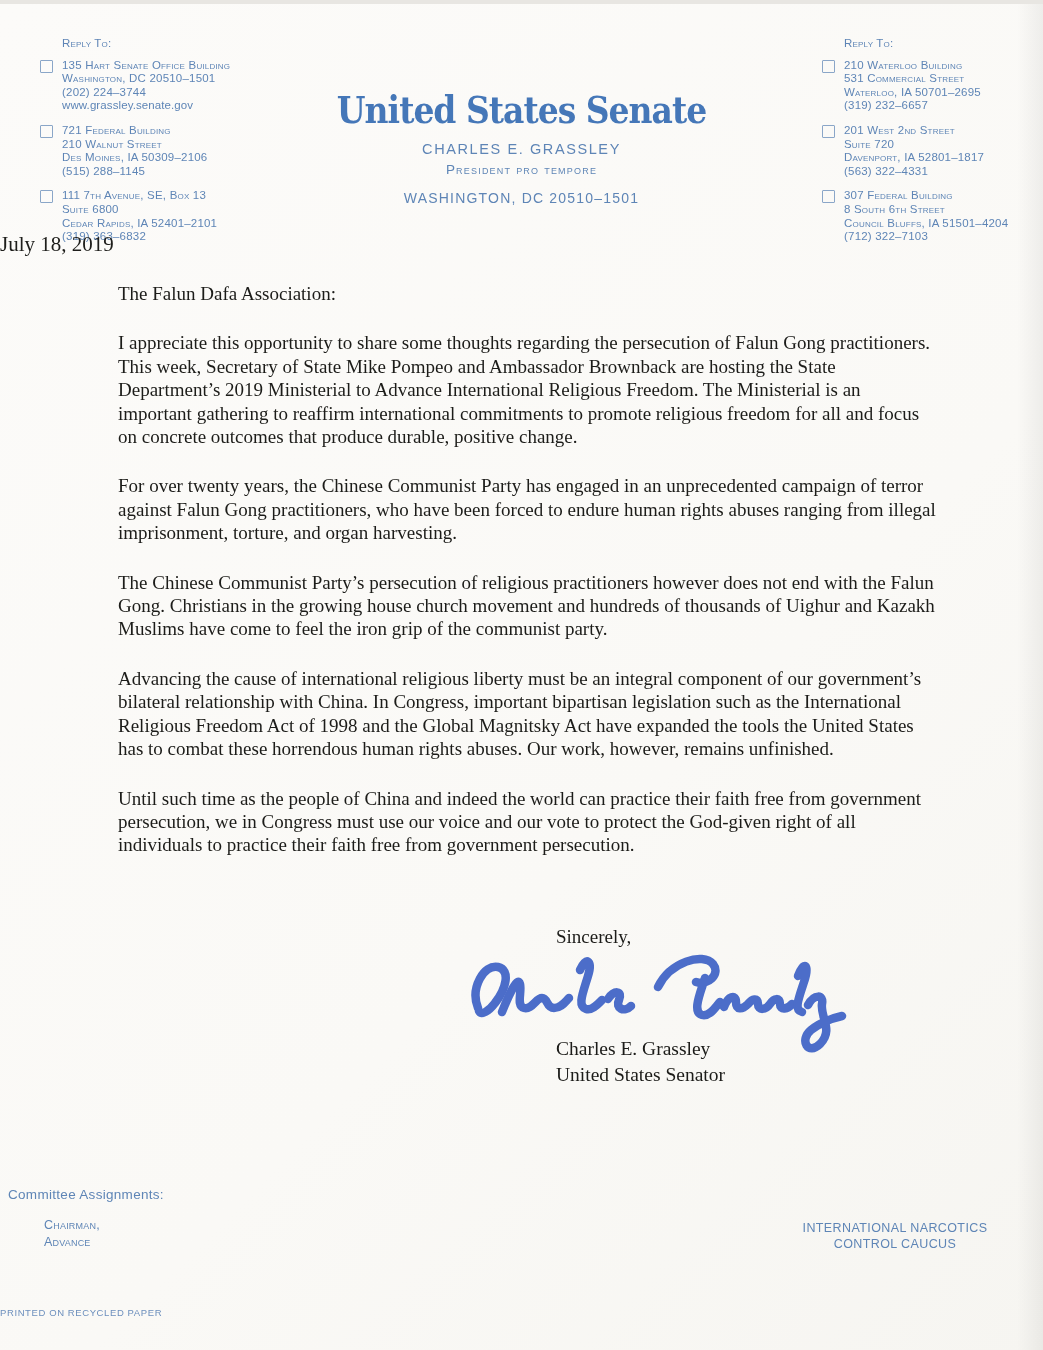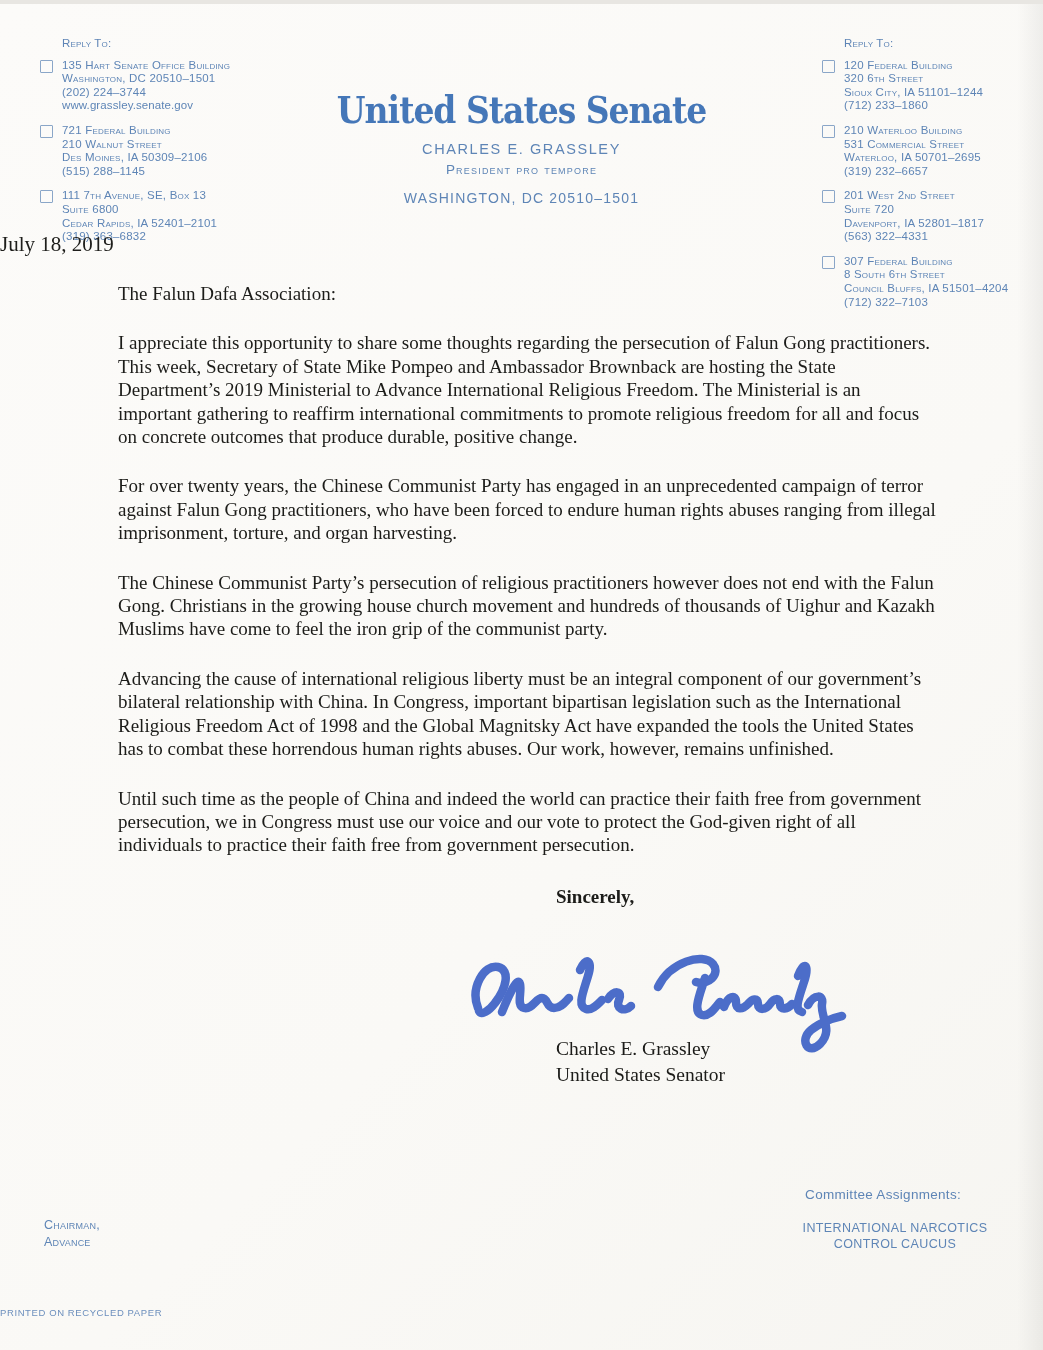--- a/index.html
+++ b/index.html
@@ -49,33 +49,33 @@
   
   .body-text{
     position:absolute;left:118px;top:278px;width:818px;
     font-family:"Liberation Serif", serif;font-size:19px;line-height:23.4px;color:#1c1c19;
   }
   .salutation{margin:0 0 31px 0;}
   .body-text p{margin:0 0 26px 0;}
 
   
   .valediction{
-    position:absolute;left:556px;top:882px;
-    font-family:"Liberation Serif", serif;font-size:19px;color:#1c1c19;font-weight:bold;
+    position:absolute;left:556px;top:922px;
+    font-family:"Liberation Serif", serif;font-size:19px;color:#1c1c19;
   }
   .signature{position:absolute;left:462px;top:942px;width:400px;height:115px;}
   .typed-name{
     position:absolute;left:556px;top:1032px;
     font-family:"Liberation Serif", serif;font-size:19.5px;line-height:26px;color:#1c1c19;
   }
 
   
   .footer{position:absolute;left:0;top:1183px;width:1043px;color:#5e85b6;}
   .f-left{position:absolute;left:44px;top:30px;font-size:12.5px;line-height:16.5px;}
-  .f-center{position:absolute;left:0;width:961px;text-align:right;}
+  .f-center{position:absolute;left:8px;width:961px;text-align:left;}
   .f-center .f-header{font-size:13.5px;letter-spacing:.3px;}
   .f-center .committees{margin-top:12px;font-size:12.5px;line-height:17px;letter-spacing:.6px;}
   .f-right{position:absolute;left:760px;top:34px;width:270px;text-align:center;
            font-size:12.5px;line-height:15.5px;letter-spacing:.4px;}
   .recycled{
     position:absolute;left:0;top:1303px;width:1043px;
     font-size:9.5px;letter-spacing:.6px;color:#6c8fbd;
   }
 </style>
 </head>
@@ -113,29 +113,20 @@
         <div>Suite 6800</div>
         <div>Cedar Rapids, IA 52401–2101</div>
         <div>(319) 363–6832</div>
       </div>
     </div>
   </div>
 
   <div class="reply reply-right sc">
     <div class="reply-header">Reply To:</div>
 
-    <div class="office">
-      <span class="cbx"></span>
-      <div class="lines">
-        <div>120 Federal Building</div>
-        <div>320 6th Street</div>
-        <div>Sioux City, IA 51101–1244</div>
-        <div>(712) 233–1860</div>
-      </div>
-    </div>
 
     <div class="office">
       <span class="cbx"></span>
       <div class="lines">
         <div>210 Waterloo Building</div>
         <div>531 Commercial Street</div>
         <div>Waterloo, IA 50701–2695</div>
         <div>(319) 232–6657</div>
       </div>
     </div>

